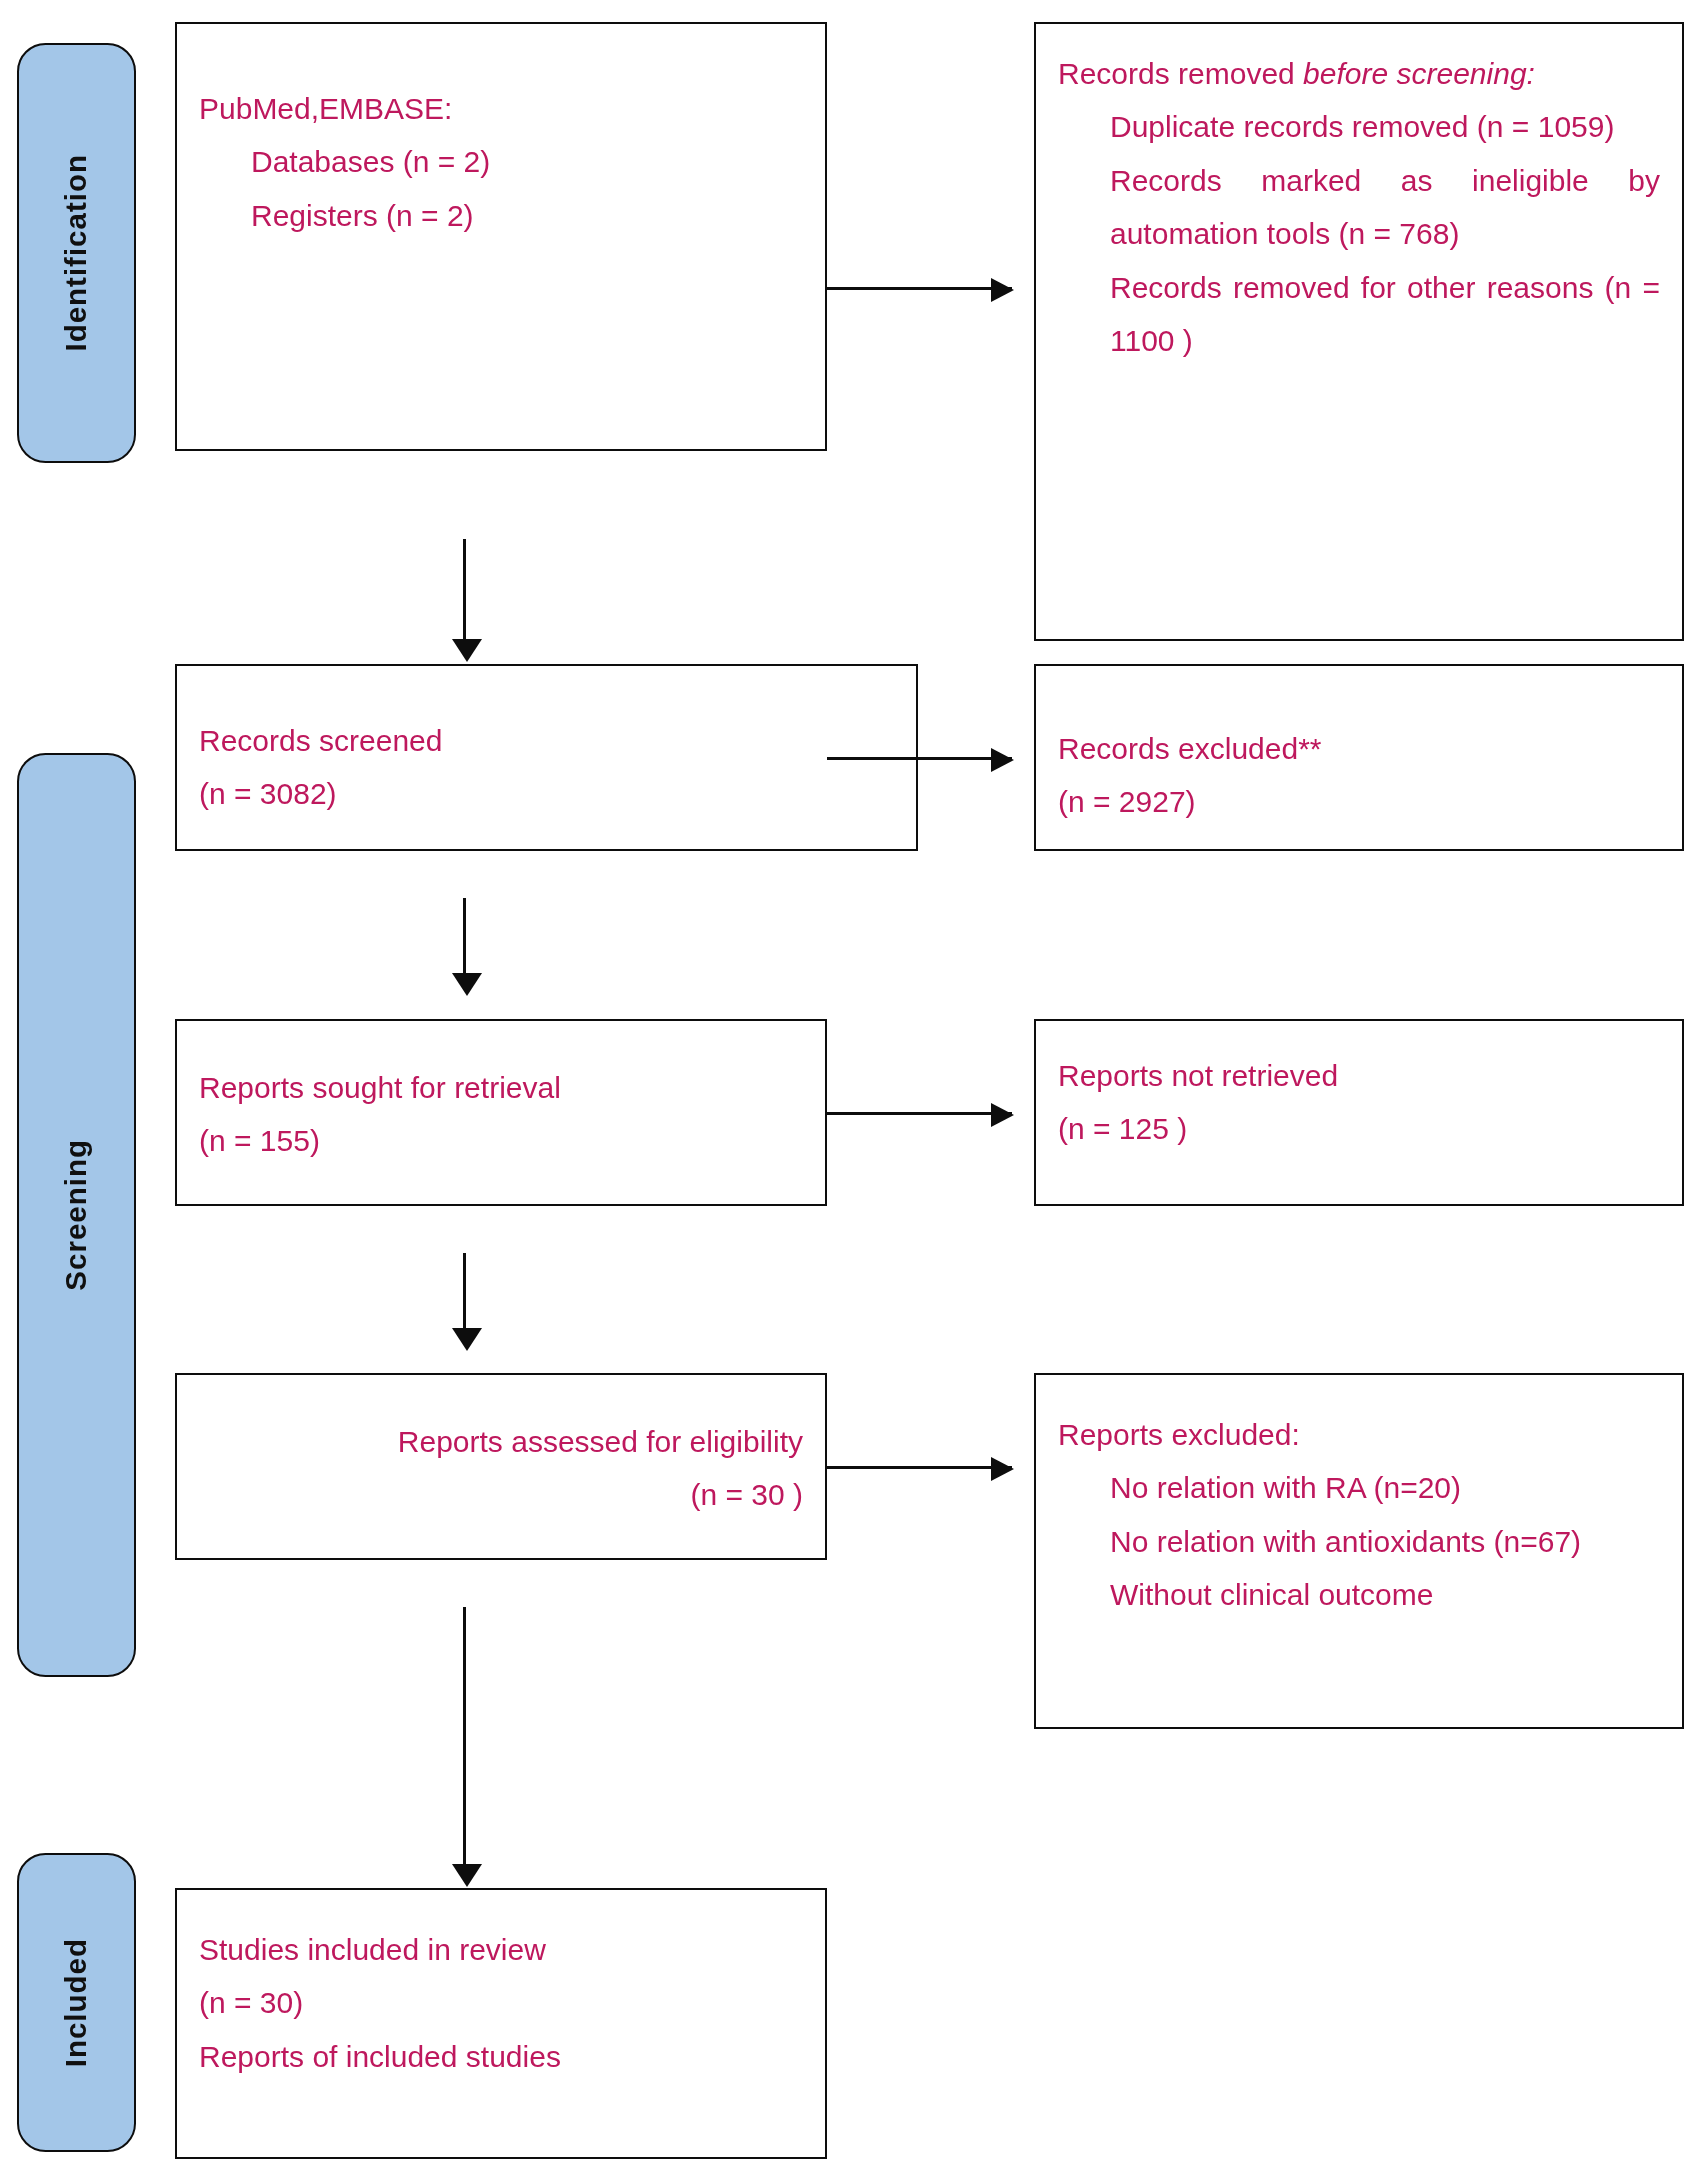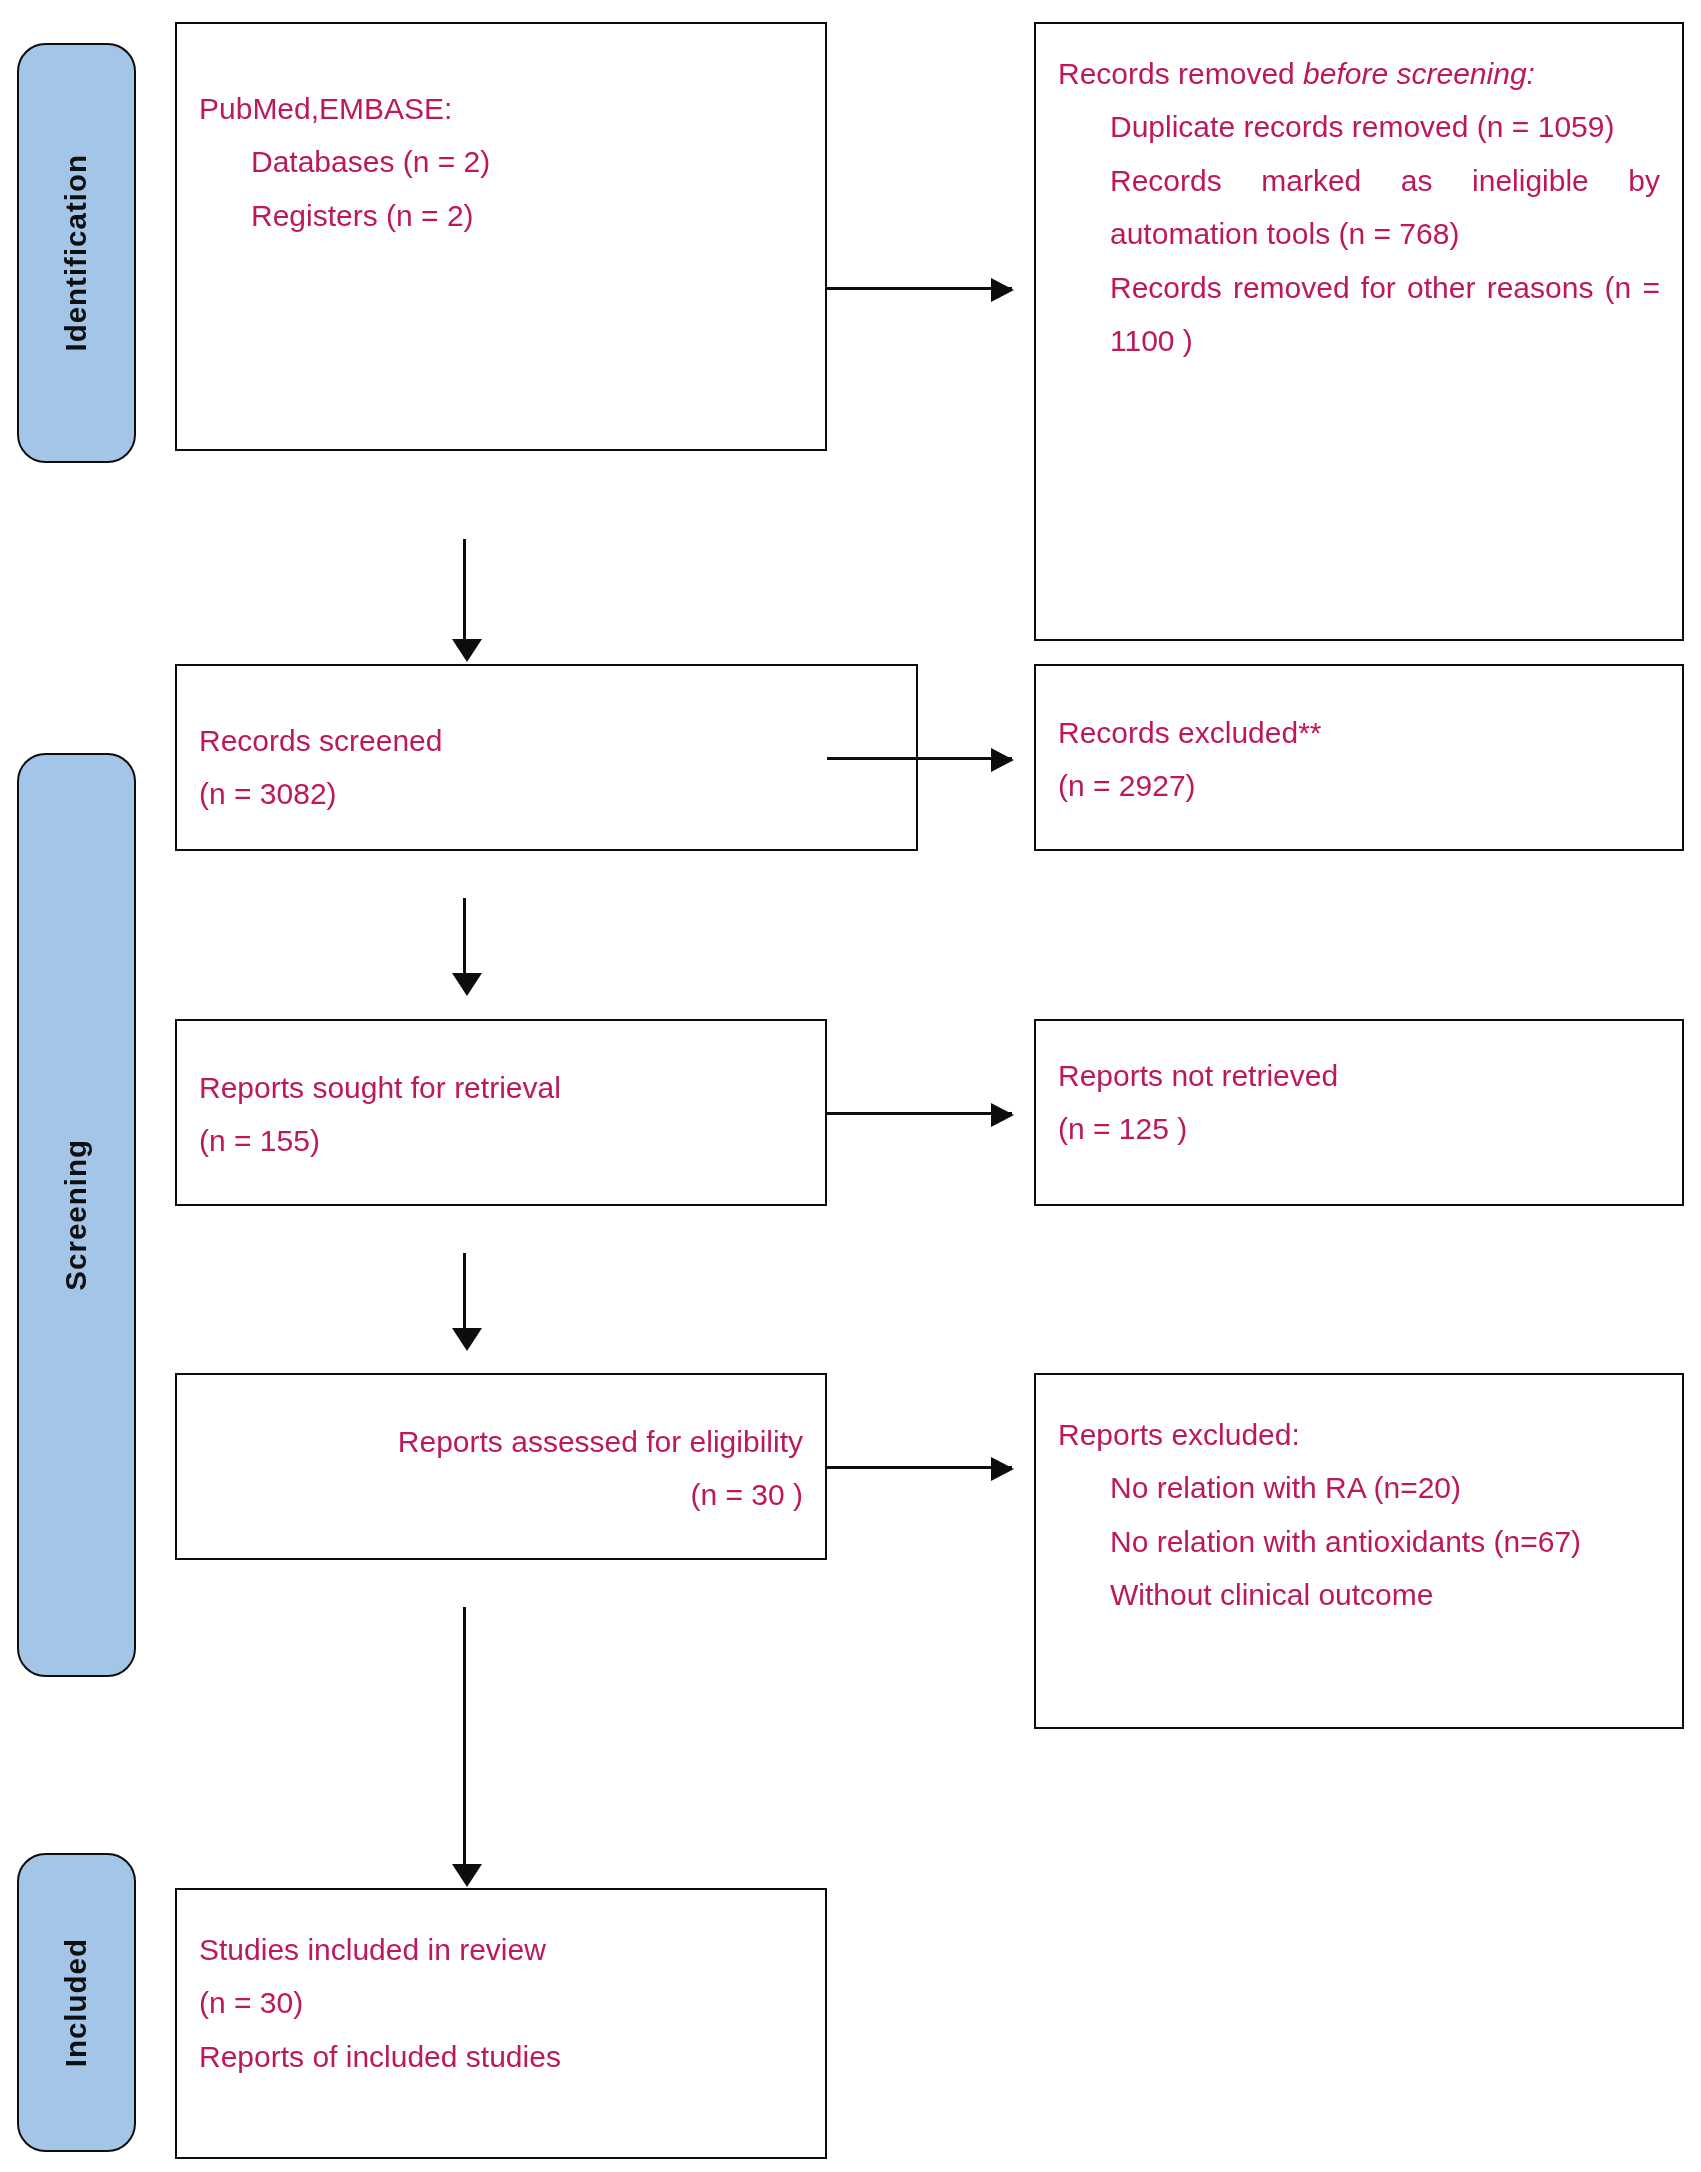--- a/index.html
+++ b/index.html
@@ -117,21 +117,21 @@
 
   <div class="arrow-h" style="left:827px; top:287px; width:185px;"></div>
 
   <div class="arrow-v" style="left:463px; top:539px; height:100px;"></div>
 
   <div class="box" style="left:175px; top:664px; width:743px; height:187px; padding-top:48px;">
     <p>Records screened</p>
     <p>(n = 3082)</p>
   </div>
 
-  <div class="box" style="left:1034px; top:664px; width:650px; height:187px; padding-top:40px;">
+  <div class="box" style="left:1034px; top:664px; width:650px; height:187px; padding-top:56px;">
     <p>Records excluded**</p>
     <p>(n = 2927)</p>
   </div>
 
   <div class="arrow-h" style="left:827px; top:757px; width:185px;"></div>
 
   <div class="arrow-v" style="left:463px; top:898px; height:75px;"></div>
 
   <div class="box" style="left:175px; top:1019px; width:652px; height:187px; padding-top:40px;">
     <p>Reports sought for retrieval</p>

